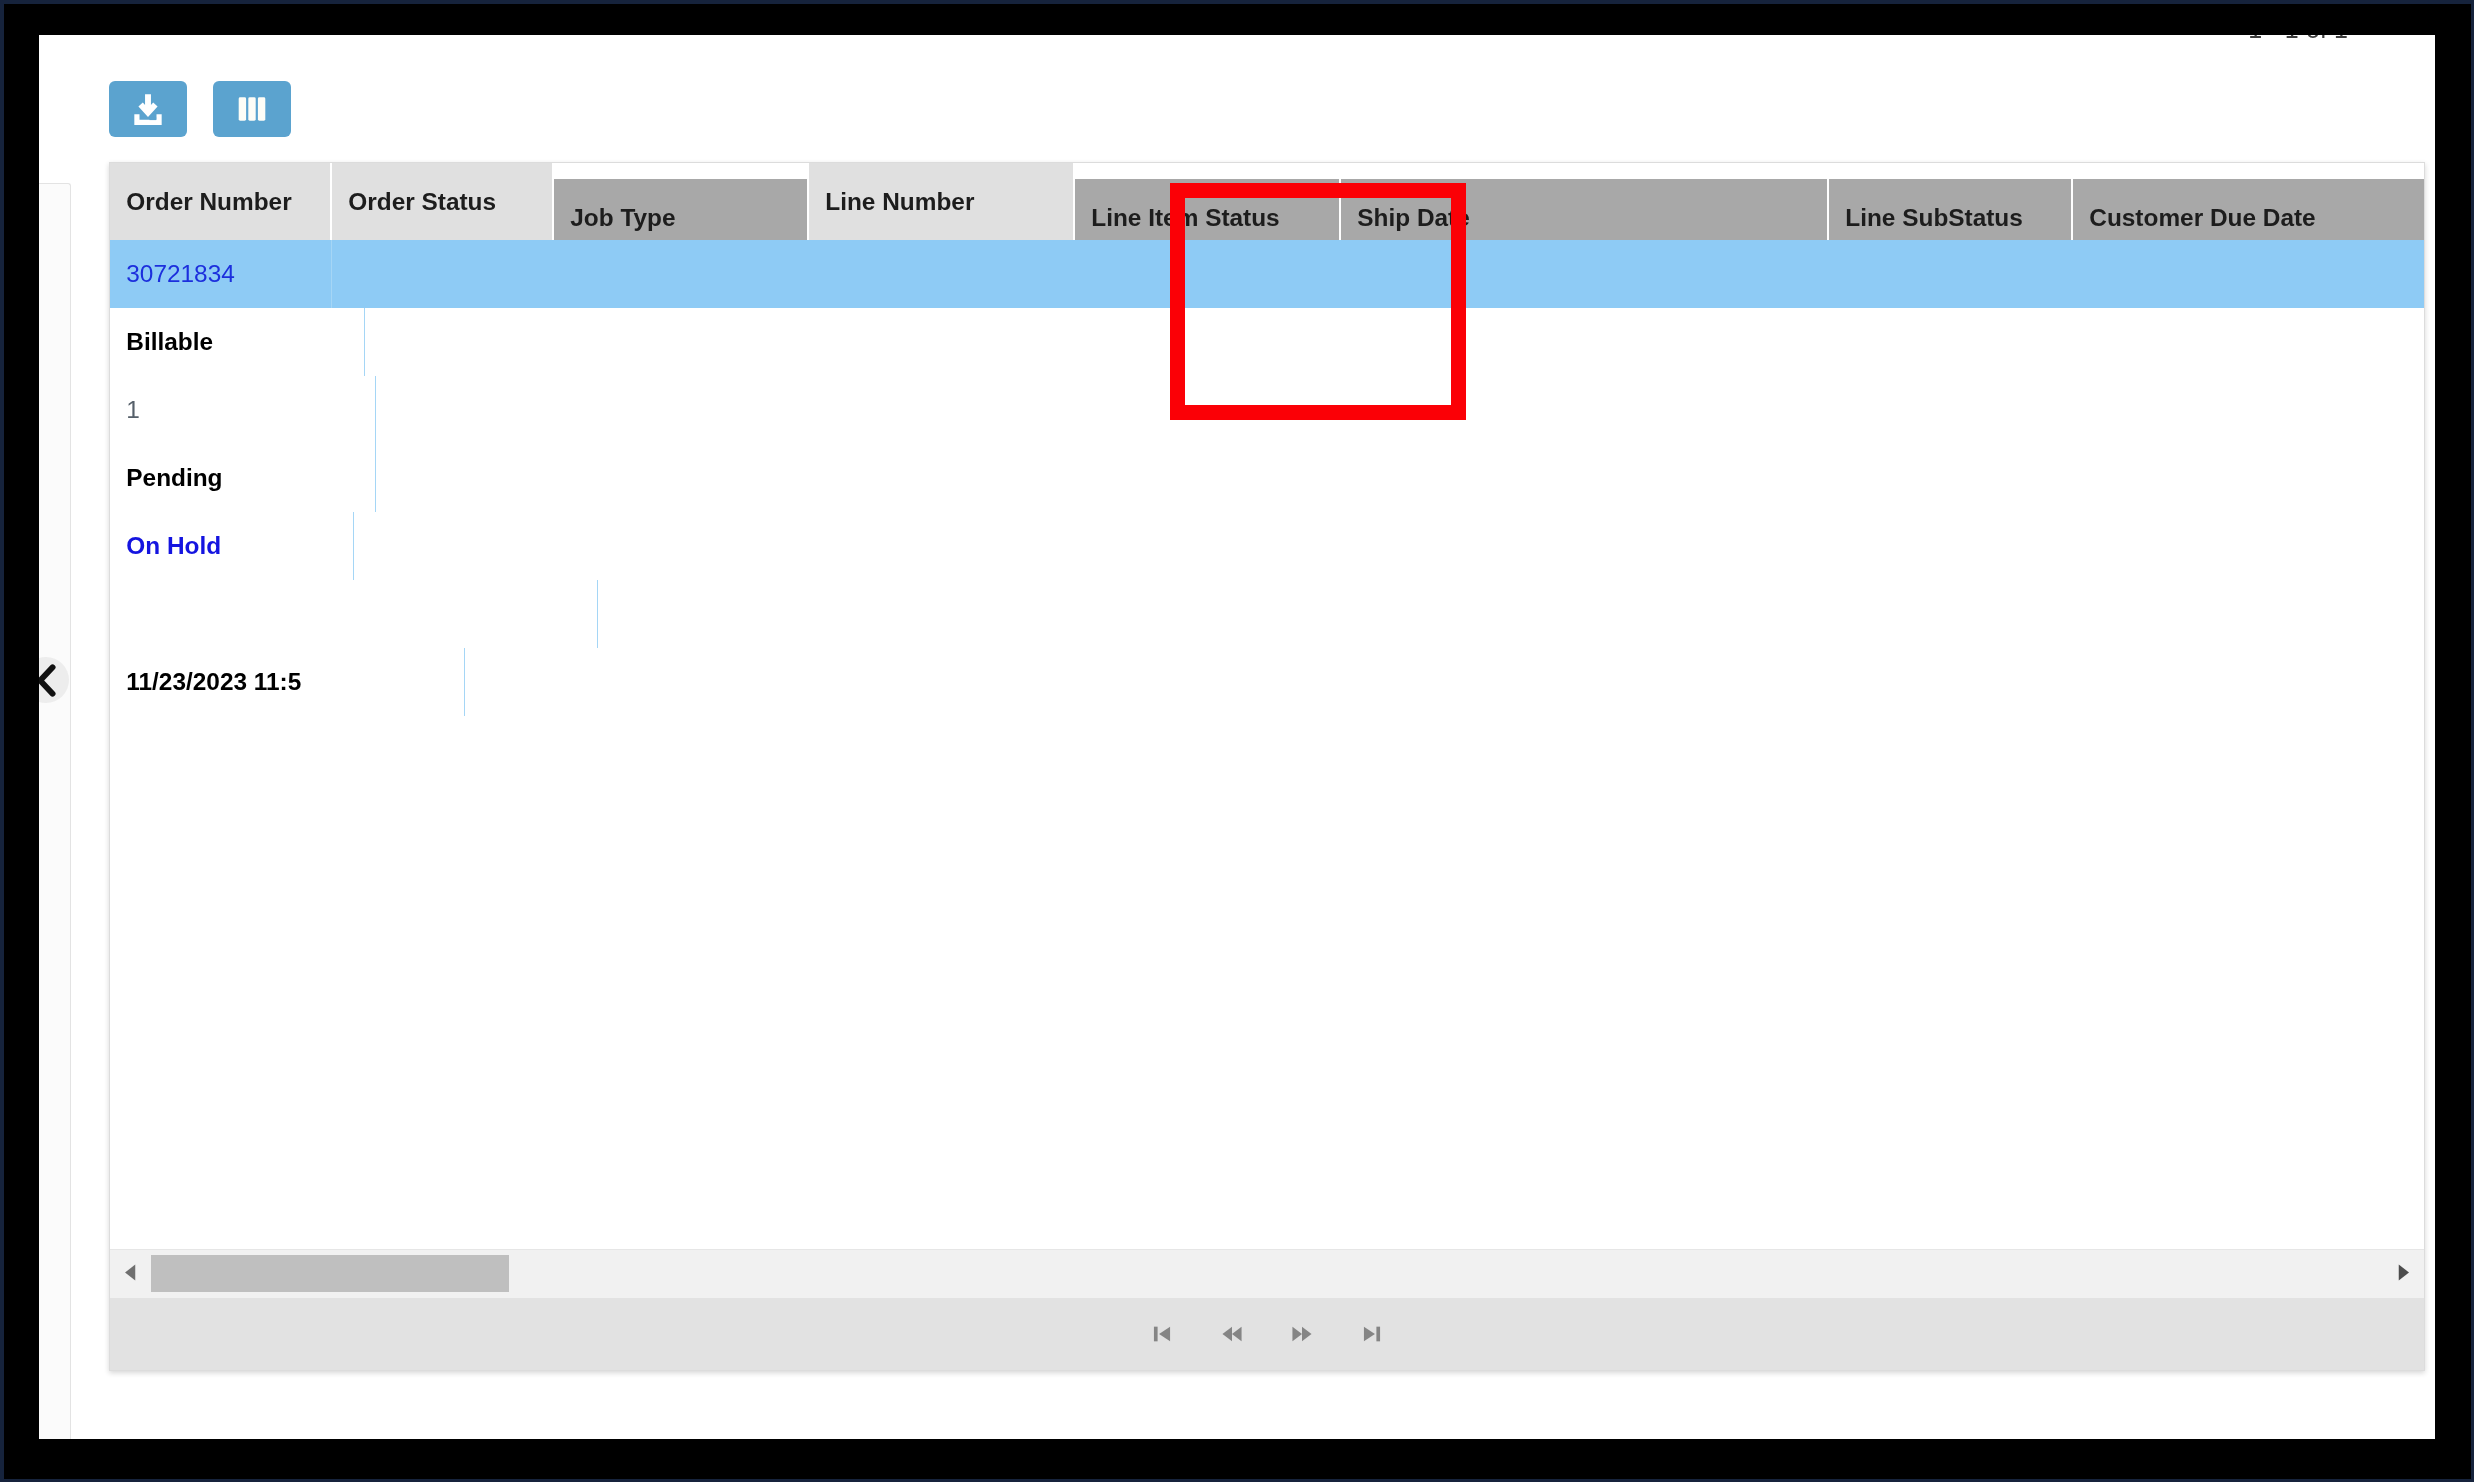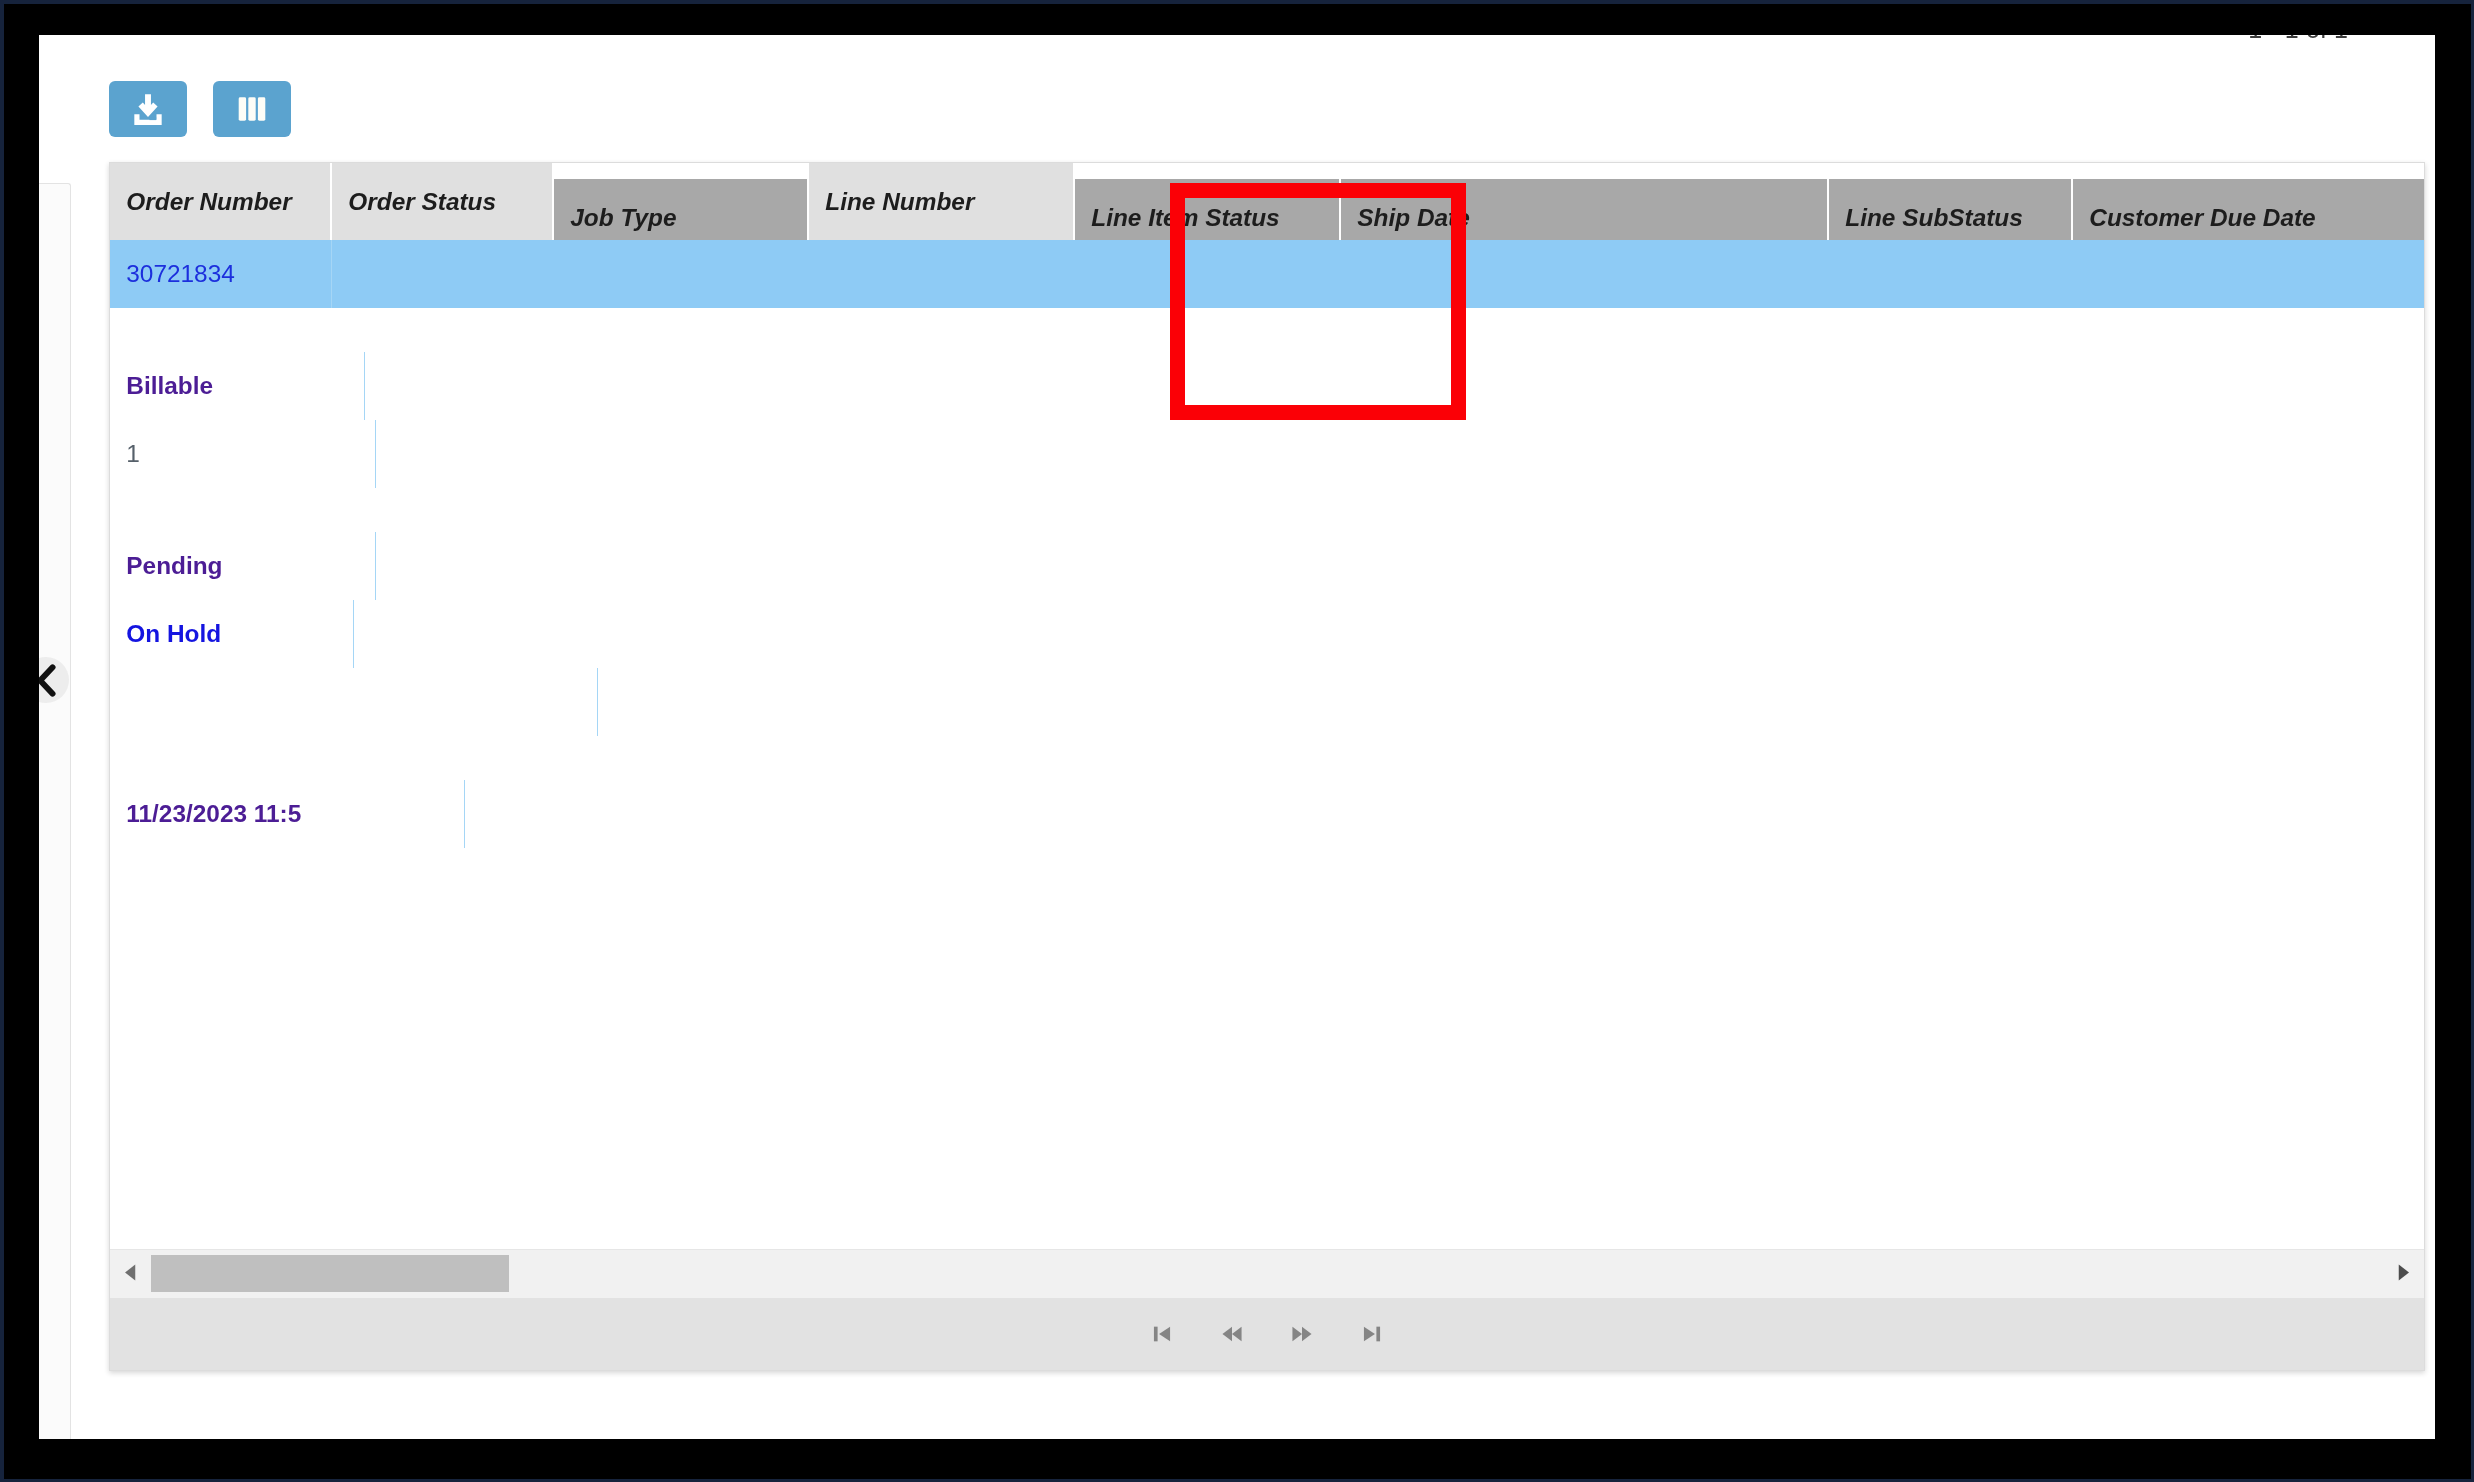--- a/index.html
+++ b/index.html
@@ -116,21 +116,20 @@
 
   
   #grid-header {
     position: absolute;
     left: 0;
     top: 0;
     height: 77px;
     width: 100%;
     display: flex;
     background: #ffffff;
-    font-style: italic;
   }
   .th {
     position: relative;
     height: 77px;
     background: #e0e0e0;
     border-right: 2.2px solid #ffffff;
     display: flex;
     align-items: center;
     padding: 0 16.3px;
     font-size: 24.4px;
@@ -166,21 +165,21 @@
     padding: 0 16.3px;
     font-size: 24.4px;
     color: #2d2d2d;
     white-space: nowrap;
     overflow: hidden;
     flex: 0 0 auto;
   }
   .td.link      { color: #1c2fdd; font-weight: normal; }
   .td.bold-link { color: #1414e0; font-weight: bold; }
   .td.muted     { color: #56606a; }
-  .td.strong    { font-weight: bold; color: #4c1d95; margin-top: 44px; }
+  .td.strong    { font-weight: bold; color: #000000; }
 
   
   #h-scrollbar {
     position: absolute;
     left: 0;
     bottom: 72px;
     width: 100%;
     height: 49px;
     background: #f1f1f1;
     border-top: 0.7px solid #e6e6e6;

